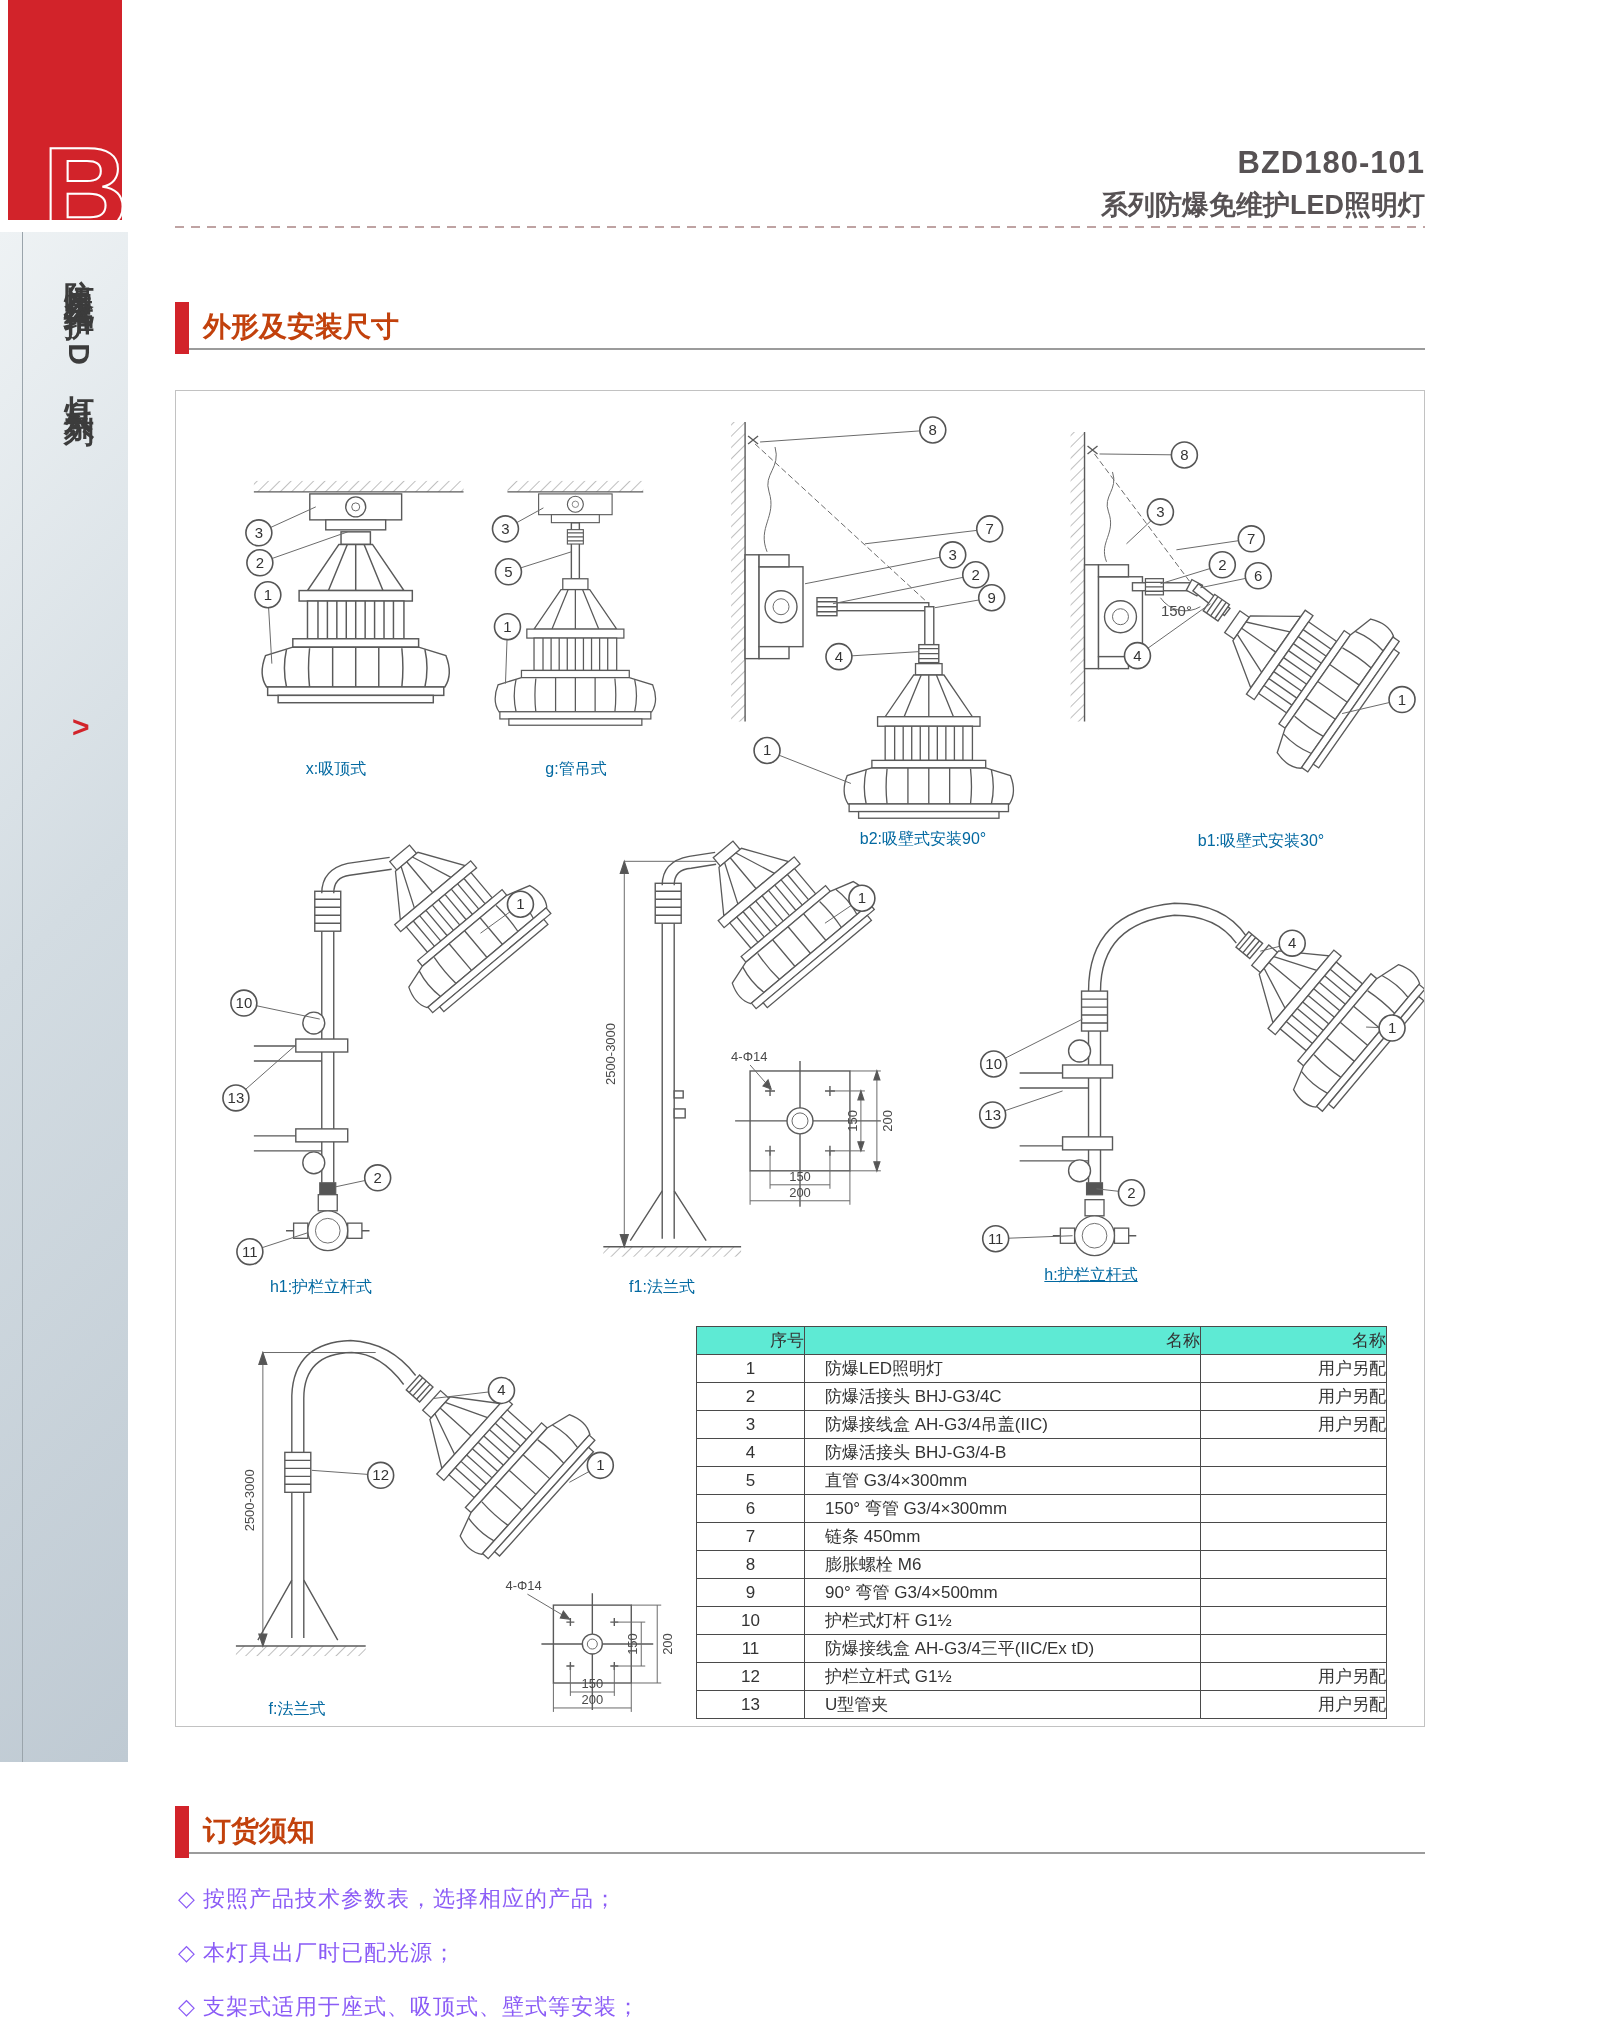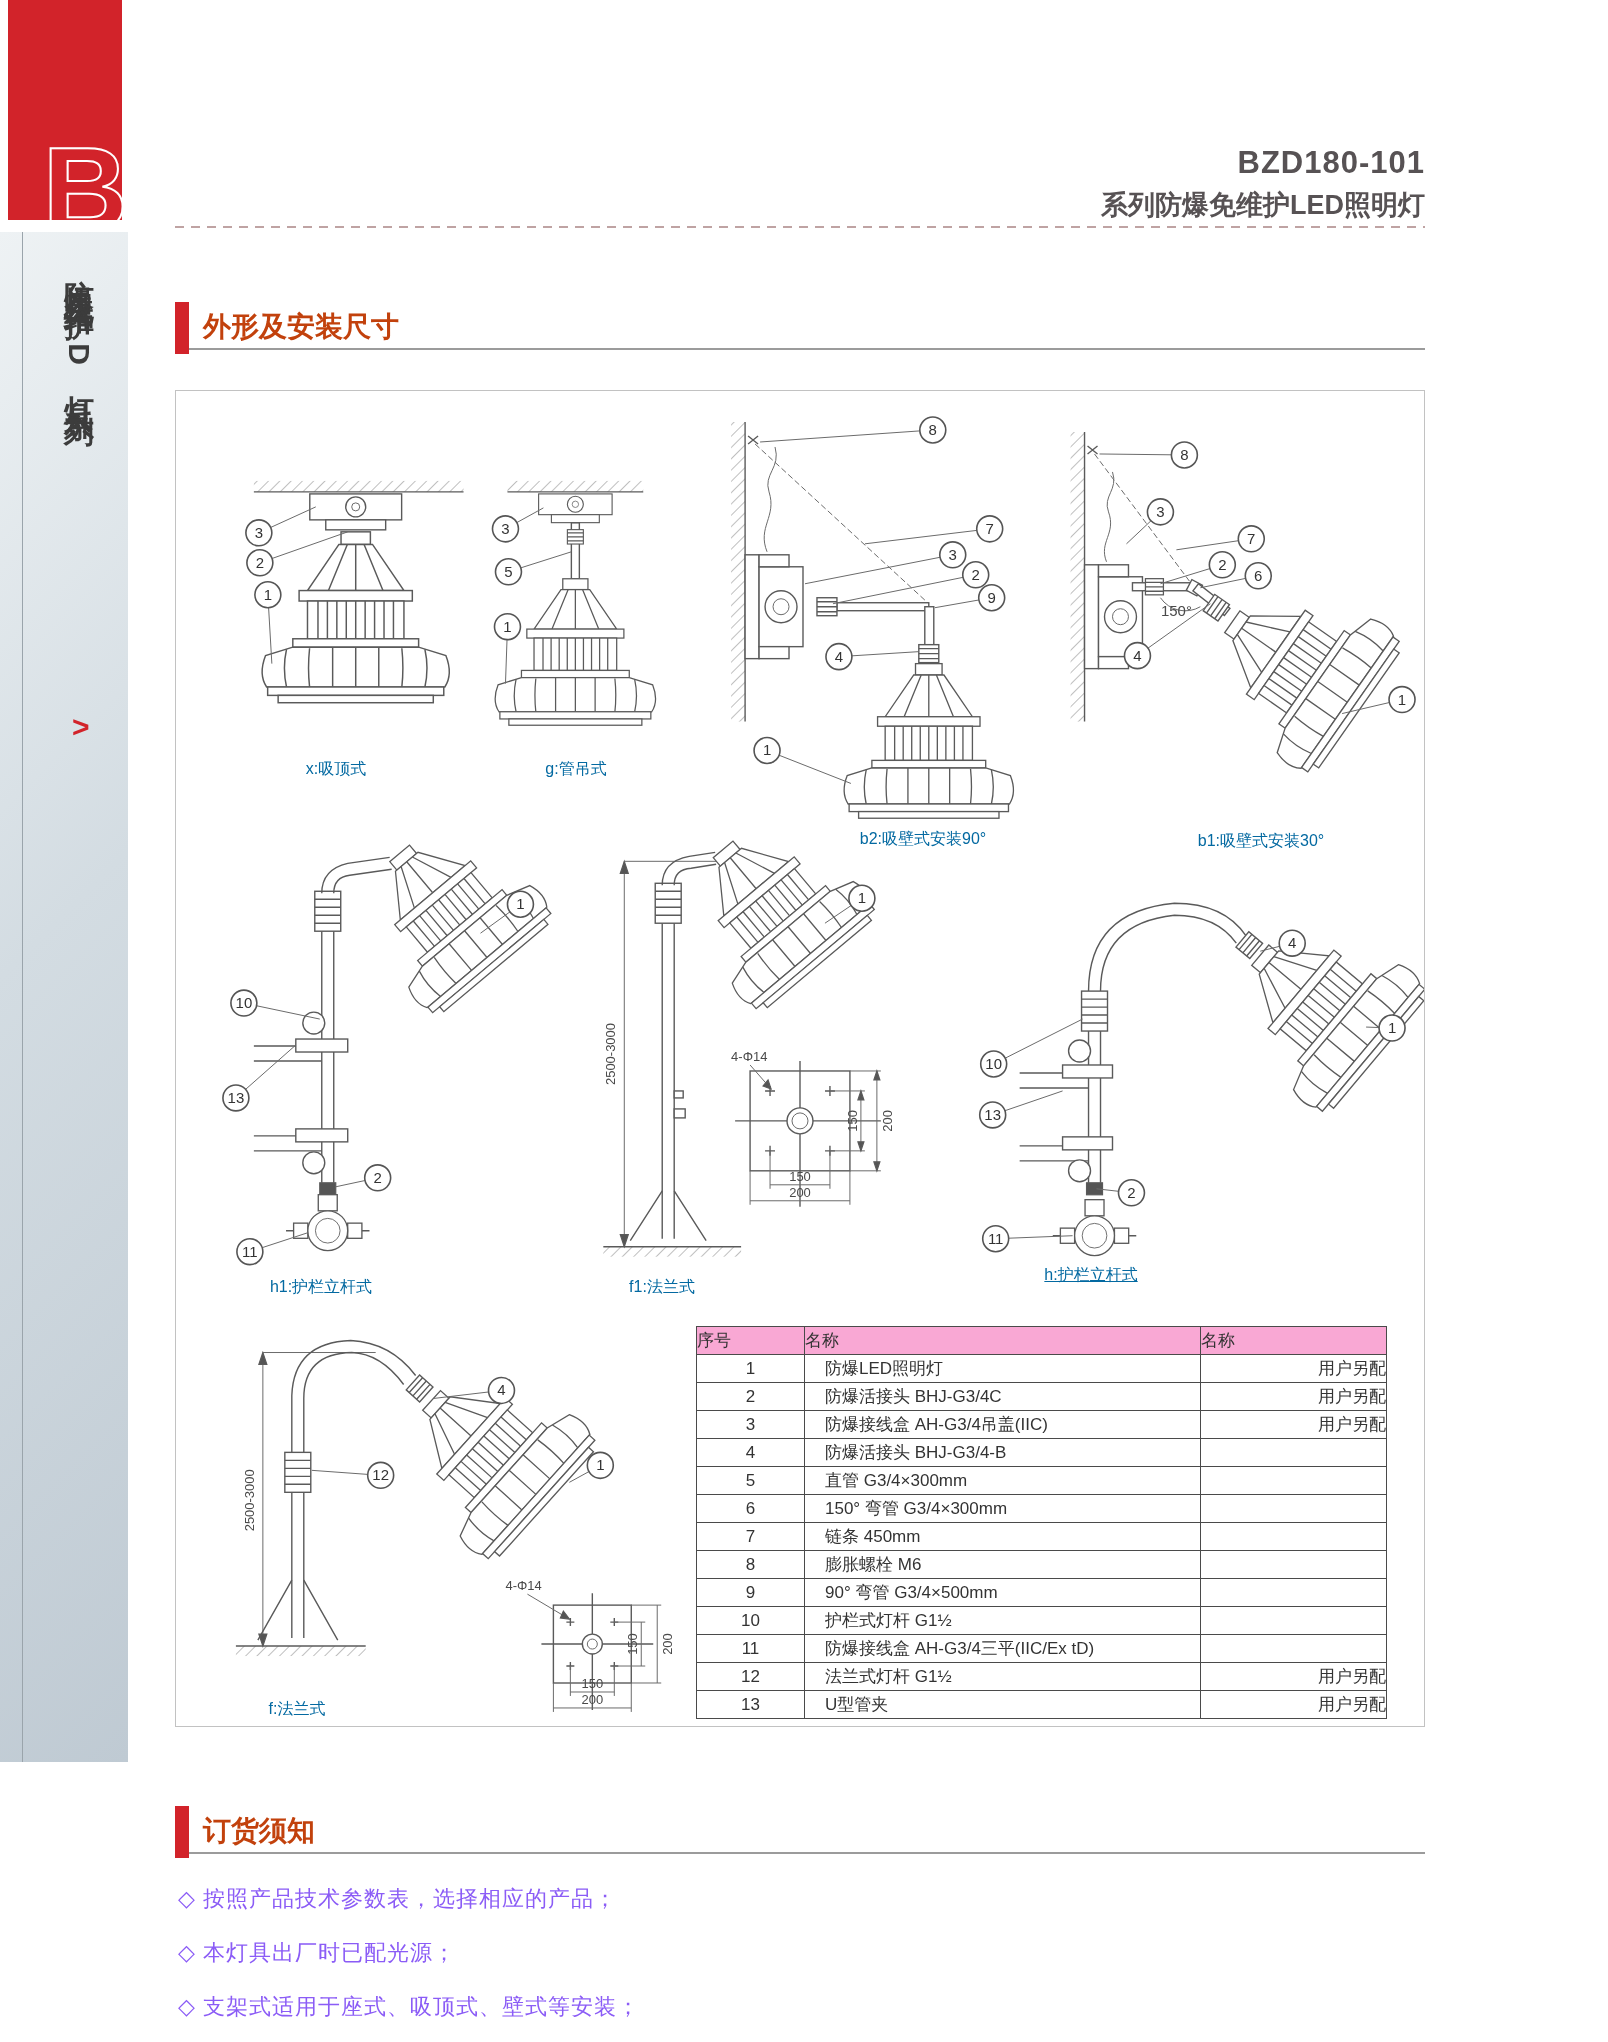--- a/index.html
+++ b/index.html
@@ -40,21 +40,21 @@
   .dimtxt{font-size:13px;fill:#4a4a4a;}
   .anntxt{font-size:15px;fill:#4a4a4a;}
   .callout circle{fill:#fff;stroke:#555;stroke-width:1.6;}
   .callout line{stroke:#6a6a6a;stroke-width:1;}
   .callout text{font-size:15px;fill:#333;text-anchor:middle;}
 
   
   .parts-table{position:absolute;left:520px;top:935px;width:690px;border-collapse:collapse;table-layout:fixed;
                font-size:17px;color:#333;}
   .parts-table th,.parts-table td{border:1px solid #4a4a4a;height:27px;padding:0;}
-  .parts-table th{background:#f9a8d4;font-weight:normal;text-align:left;}
+  .parts-table th{background:#5eead4;font-weight:normal;text-align:right;}
   .parts-table col.w0{width:108px;} .parts-table col.w1{width:396px;} .parts-table col.w2{width:186px;}
   .parts-table td.c0{text-align:center;}
   .parts-table td.c1{text-align:left;padding-left:20px;}
   .parts-table td.c2{text-align:right;padding-left:36px;}
 
   
   .notes{position:absolute;left:178px;top:1884px;width:1100px;}
   .note-item{font-size:22px;color:#8b5cf6;margin-bottom:24px;letter-spacing:1px;}
 </style>
 </head>
@@ -529,21 +529,21 @@
             <td class="c1">护栏式灯杆 G1½</td>
             <td class="c2"></td>
           </tr>
           <tr>
             <td class="c0">11</td>
             <td class="c1">防爆接线盒 AH-G3/4三平(IIC/Ex tD)</td>
             <td class="c2"></td>
           </tr>
           <tr>
             <td class="c0">12</td>
-            <td class="c1">法兰式灯杆 G1½</td>
+            <td class="c1">护栏立杆式 G1½</td>
             <td class="c2">用户另配</td>
           </tr>
           <tr>
             <td class="c0">13</td>
             <td class="c1">U型管夹</td>
             <td class="c2">用户另配</td>
           </tr>
         </tbody>
     </table>
   </div>

